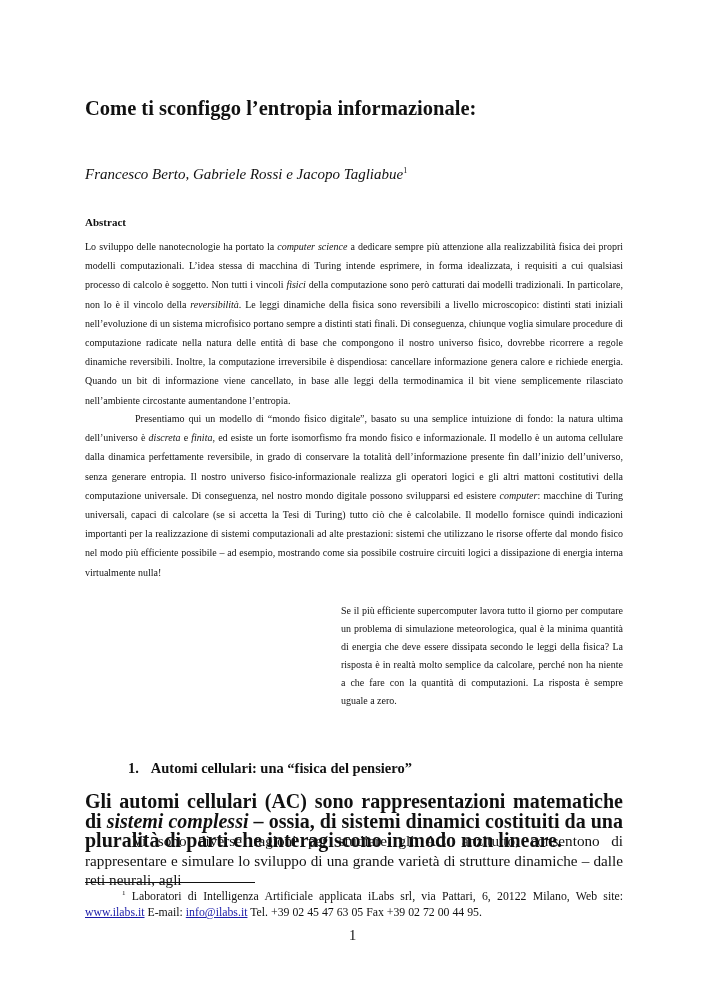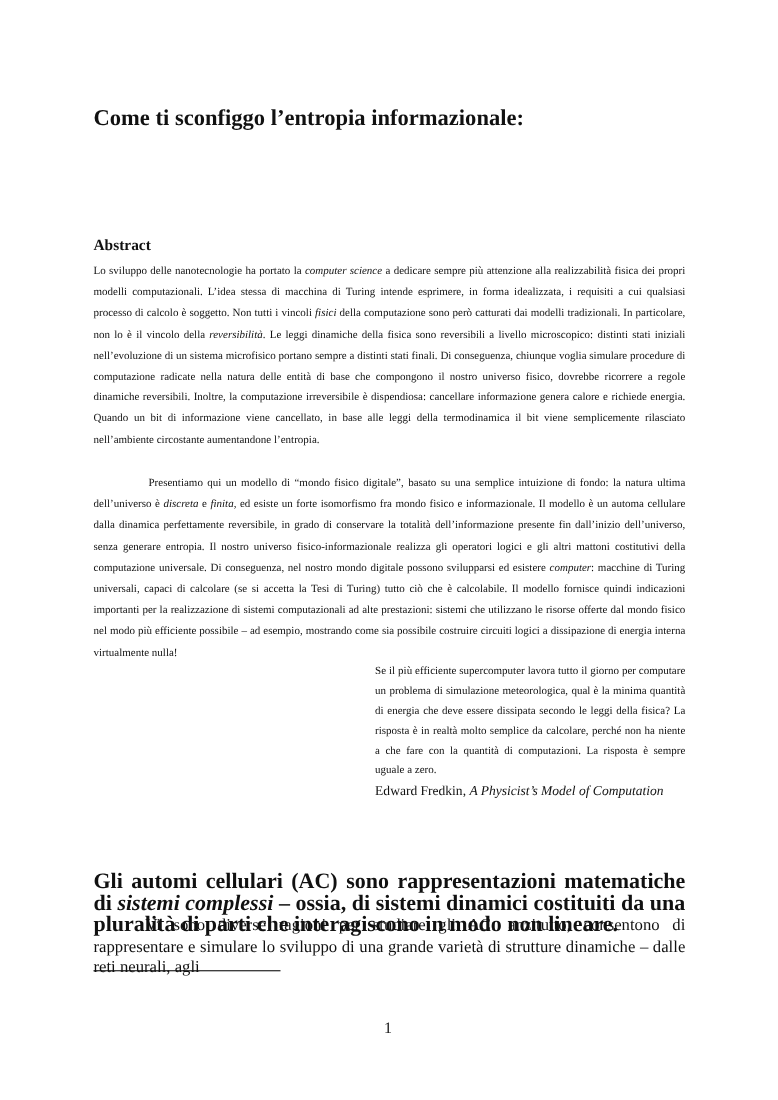--- a/index.html
+++ b/index.html
@@ -2,24 +2,24 @@
 <html><head>
 <meta charset="utf-8">
 <style>
   html, body { margin: 0; padding: 0; background: #ffffff; }
   body { width: 707px; height: 1000px; position: relative; overflow: hidden;
          font-family: "Liberation Serif", "DejaVu Serif", serif; color: #111; }
   .page { position: absolute; left: 0; top: 0; width: 707px; height: 1000px; }
   .title { position: absolute; left: 85px; top: 96px; width: 560px; font-size: 20.5px; font-weight: bold; line-height: 25px; margin: 0; }
   .authors { position: absolute; left: 85px; top: 166px; font-size: 15px; font-style: italic; }
   .authors sup { font-size: 8px; font-style: normal; vertical-align: 6px; }
-  .abs-head { position: absolute; left: 85px; top: 216px; font-size: 14px; font-weight: bold; }
+  .abs-head { position: absolute; left: 85px; top: 216px; font-size: 11px; font-weight: bold; }
   .para { position: absolute; left: 85px; width: 538px; font-size: 10px; line-height: 19.2px; text-align: justify; margin: 0; }
   .p1 { top: 237px; }
-  .p2 { top: 430px; text-indent: 50px; }
+  .p2 { top: 409px; text-indent: 50px; }
   .quote { position: absolute; left: 341px; top: 602px; width: 282px; font-size: 10px; line-height: 18px; text-align: justify; margin: 0; }
   .quote-src { position: absolute; left: 341px; top: 712px; font-size: 12.3px; }
   .sec-head { position: absolute; left: 128px; top: 760px; font-size: 14.5px; font-weight: bold; }
   .sec-head .num { display: inline-block; width: 20px; }
   .p3 { top: 792px; font-size: 20px; line-height: 19.5px; font-weight: bold; }
   .p4 { top: 831px; text-indent: 47px; font-size: 15.2px; line-height: 19.5px; }
   .fn-rule { position: absolute; left: 85px; top: 882px; width: 170px; border-top: 1px solid #111; }
   .footnote { position: absolute; left: 85px; top: 885px; width: 538px; font-size: 11.8px; line-height: 16px; text-align: justify; text-indent: 37px; margin: 0; }
   .footnote sup { font-size: 7px; vertical-align: 5px; }
   .footnote a { color: #1a1aa8; text-decoration: underline; }
@@ -27,31 +27,35 @@
   i { font-style: italic; }
 </style>
 </head>
 <body>
 
 <div class="page">
   <h1 class="title">
     <span>Come ti sconfiggo l’entropia informazionale:</span><br>
   </h1>
 
+  <div class="authors">
+    <span>Francesco Berto, Gabriele Rossi e Jacopo Tagliabue</span><sup>1</sup>
+  </div>
 
   <div class="abs-head">Abstract</div>
 
   <p class="para p1"><span>Lo sviluppo delle nanotecnologie ha portato la </span><i>computer science</i><span> a dedicare sempre più attenzione alla realizzabilità fisica dei propri modelli computazionali. L’idea stessa di macchina di Turing intende esprimere, in forma idealizzata, i requisiti a cui qualsiasi processo di calcolo è soggetto. Non tutti i vincoli </span><i>fisici</i><span> della computazione sono però catturati dai modelli tradizionali. In particolare, non lo è il vincolo della </span><i>reversibilità</i><span>. Le leggi dinamiche della fisica sono reversibili a livello microscopico: distinti stati iniziali nell’evoluzione di un sistema microfisico portano sempre a distinti stati finali. Di conseguenza, chiunque voglia simulare procedure di computazione radicate nella natura delle entità di base che compongono il nostro universo fisico, dovrebbe ricorrere a regole dinamiche reversibili. Inoltre, la computazione irreversibile è dispendiosa: cancellare informazione genera calore e richiede energia. Quando un bit di informazione viene cancellato, in base alle leggi della termodinamica il bit viene semplicemente rilasciato nell’ambiente circostante aumentandone l’entropia.</span></p>
 
   <p class="para p2"><span>Presentiamo qui un modello di “mondo fisico digitale”, basato su una semplice intuizione di fondo: la natura ultima dell’universo è </span><i>discreta</i><span> e </span><i>finita</i><span>, ed esiste un forte isomorfismo fra mondo fisico e informazionale. Il modello è un automa cellulare dalla dinamica perfettamente reversibile, in grado di conservare la totalità dell’informazione presente fin dall’inizio dell’universo, senza generare entropia. Il nostro universo fisico-informazionale realizza gli operatori logici e gli altri mattoni costitutivi della computazione universale. Di conseguenza, nel nostro mondo digitale possono svilupparsi ed esistere </span><i>computer</i><span>: macchine di Turing universali, capaci di calcolare (se si accetta la Tesi di Turing) tutto ciò che è calcolabile. Il modello fornisce quindi indicazioni importanti per la realizzazione di sistemi computazionali ad alte prestazioni: sistemi che utilizzano le risorse offerte dal mondo fisico nel modo più efficiente possibile – ad esempio, mostrando come sia possibile costruire circuiti logici a dissipazione di energia interna virtualmente nulla!</span></p>
 
   <p class="quote">Se il più efficiente supercomputer lavora tutto il giorno per computare un problema di simulazione meteorologica, qual è la minima quantità di energia che deve essere dissipata secondo le leggi della fisica? La risposta è in realtà molto semplice da calcolare, perché non ha niente a che fare con la quantità di computazioni. La risposta è sempre uguale a zero.</p>
-  <div class="quote-src"><span>Edward Fredkin, </span><i>A Physicist’s Model of Computation</i></div>
 
+  <div class="sec-head"><span class="num">1.</span> <span>Automi cellulari: una “fisica del pensiero”</span></div>
 
   <p class="para p3"><span>Gli automi cellulari (AC) sono rappresentazioni matematiche di </span><i>sistemi complessi</i><span> – ossia, di sistemi dinamici costituiti da una pluralità di parti che interagiscono in modo non lineare.</span></p>
 
   <p class="para p4">Vi sono diverse ragioni per studiare gli AC: anzitutto, consentono di rappresentare e simulare lo sviluppo di una grande varietà di strutture dinamiche – dalle reti neurali, agli</p>
 
   <div class="fn-rule"></div>
+  <p class="footnote"><sup>1</sup><span> Laboratori di Intelligenza Artificiale applicata iLabs srl, via Pattari, 6, 20122  Milano, Web site: </span><a>www.ilabs.it</a><span> E-mail: </span><a>info@ilabs.it</a><span> Tel. +39 02 45 47 63 05 Fax +39 02 72 00 44 95.</span></p>
 
   <div class="pagenum">1</div>
 </div>
 
 </body></html>

